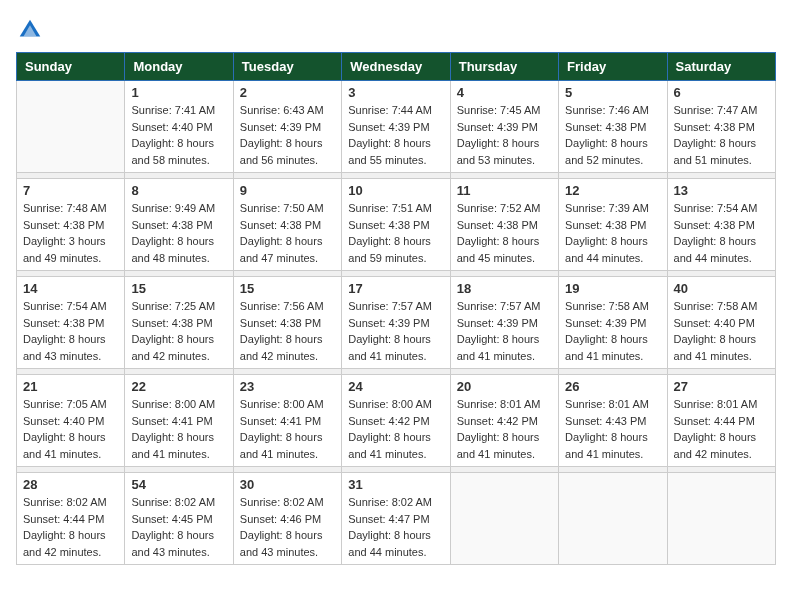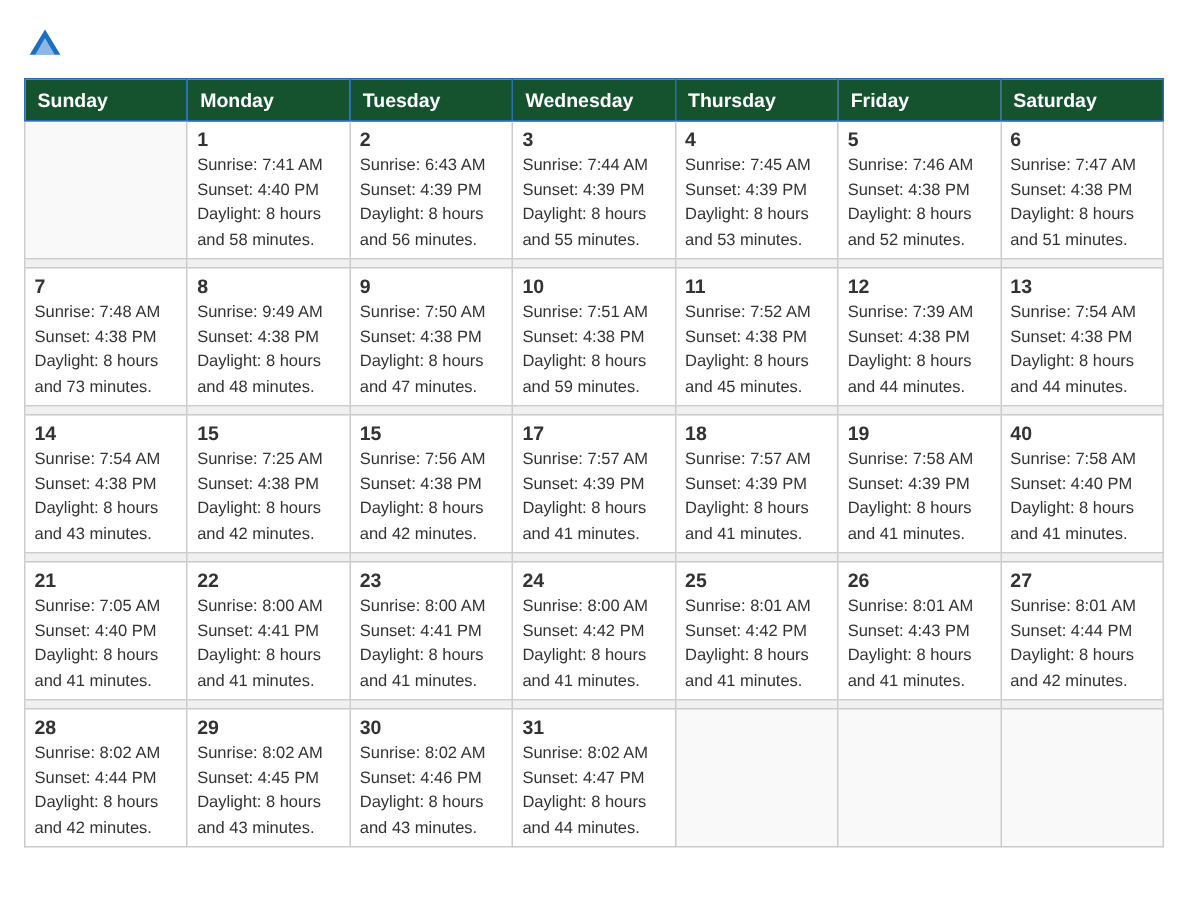--- a/index.html
+++ b/index.html
@@ -179,21 +179,21 @@
         <td></td>
         <td></td>
         <td></td>
       </tr>
       <tr>
         <td>
         <span class="day-number">7</span>
         <div class="day-info">
           <span>Sunrise: 7:48 AM</span><br>
           <span>Sunset: 4:38 PM</span><br>
-          <span>Daylight: 8 hours and 73 minutes.</span>
+          <span>Daylight: 3 hours and 49 minutes.</span>
         </div>
       </td>
         <td>
         <span class="day-number">8</span>
         <div class="day-info">
           <span>Sunrise: 9:49 AM</span><br>
           <span>Sunset: 4:38 PM</span><br>
           <span>Daylight: 8 hours and 48 minutes.</span>
         </div>
       </td>
@@ -341,21 +341,21 @@
       </td>
         <td>
         <span class="day-number">24</span>
         <div class="day-info">
           <span>Sunrise: 8:00 AM</span><br>
           <span>Sunset: 4:42 PM</span><br>
           <span>Daylight: 8 hours and 41 minutes.</span>
         </div>
       </td>
         <td>
-        <span class="day-number">25</span>
+        <span class="day-number">20</span>
         <div class="day-info">
           <span>Sunrise: 8:01 AM</span><br>
           <span>Sunset: 4:42 PM</span><br>
           <span>Daylight: 8 hours and 41 minutes.</span>
         </div>
       </td>
         <td>
         <span class="day-number">26</span>
         <div class="day-info">
           <span>Sunrise: 8:01 AM</span><br>
@@ -384,21 +384,21 @@
       <tr>
         <td>
         <span class="day-number">28</span>
         <div class="day-info">
           <span>Sunrise: 8:02 AM</span><br>
           <span>Sunset: 4:44 PM</span><br>
           <span>Daylight: 8 hours and 42 minutes.</span>
         </div>
       </td>
         <td>
-        <span class="day-number">29</span>
+        <span class="day-number">54</span>
         <div class="day-info">
           <span>Sunrise: 8:02 AM</span><br>
           <span>Sunset: 4:45 PM</span><br>
           <span>Daylight: 8 hours and 43 minutes.</span>
         </div>
       </td>
         <td>
         <span class="day-number">30</span>
         <div class="day-info">
           <span>Sunrise: 8:02 AM</span><br>

